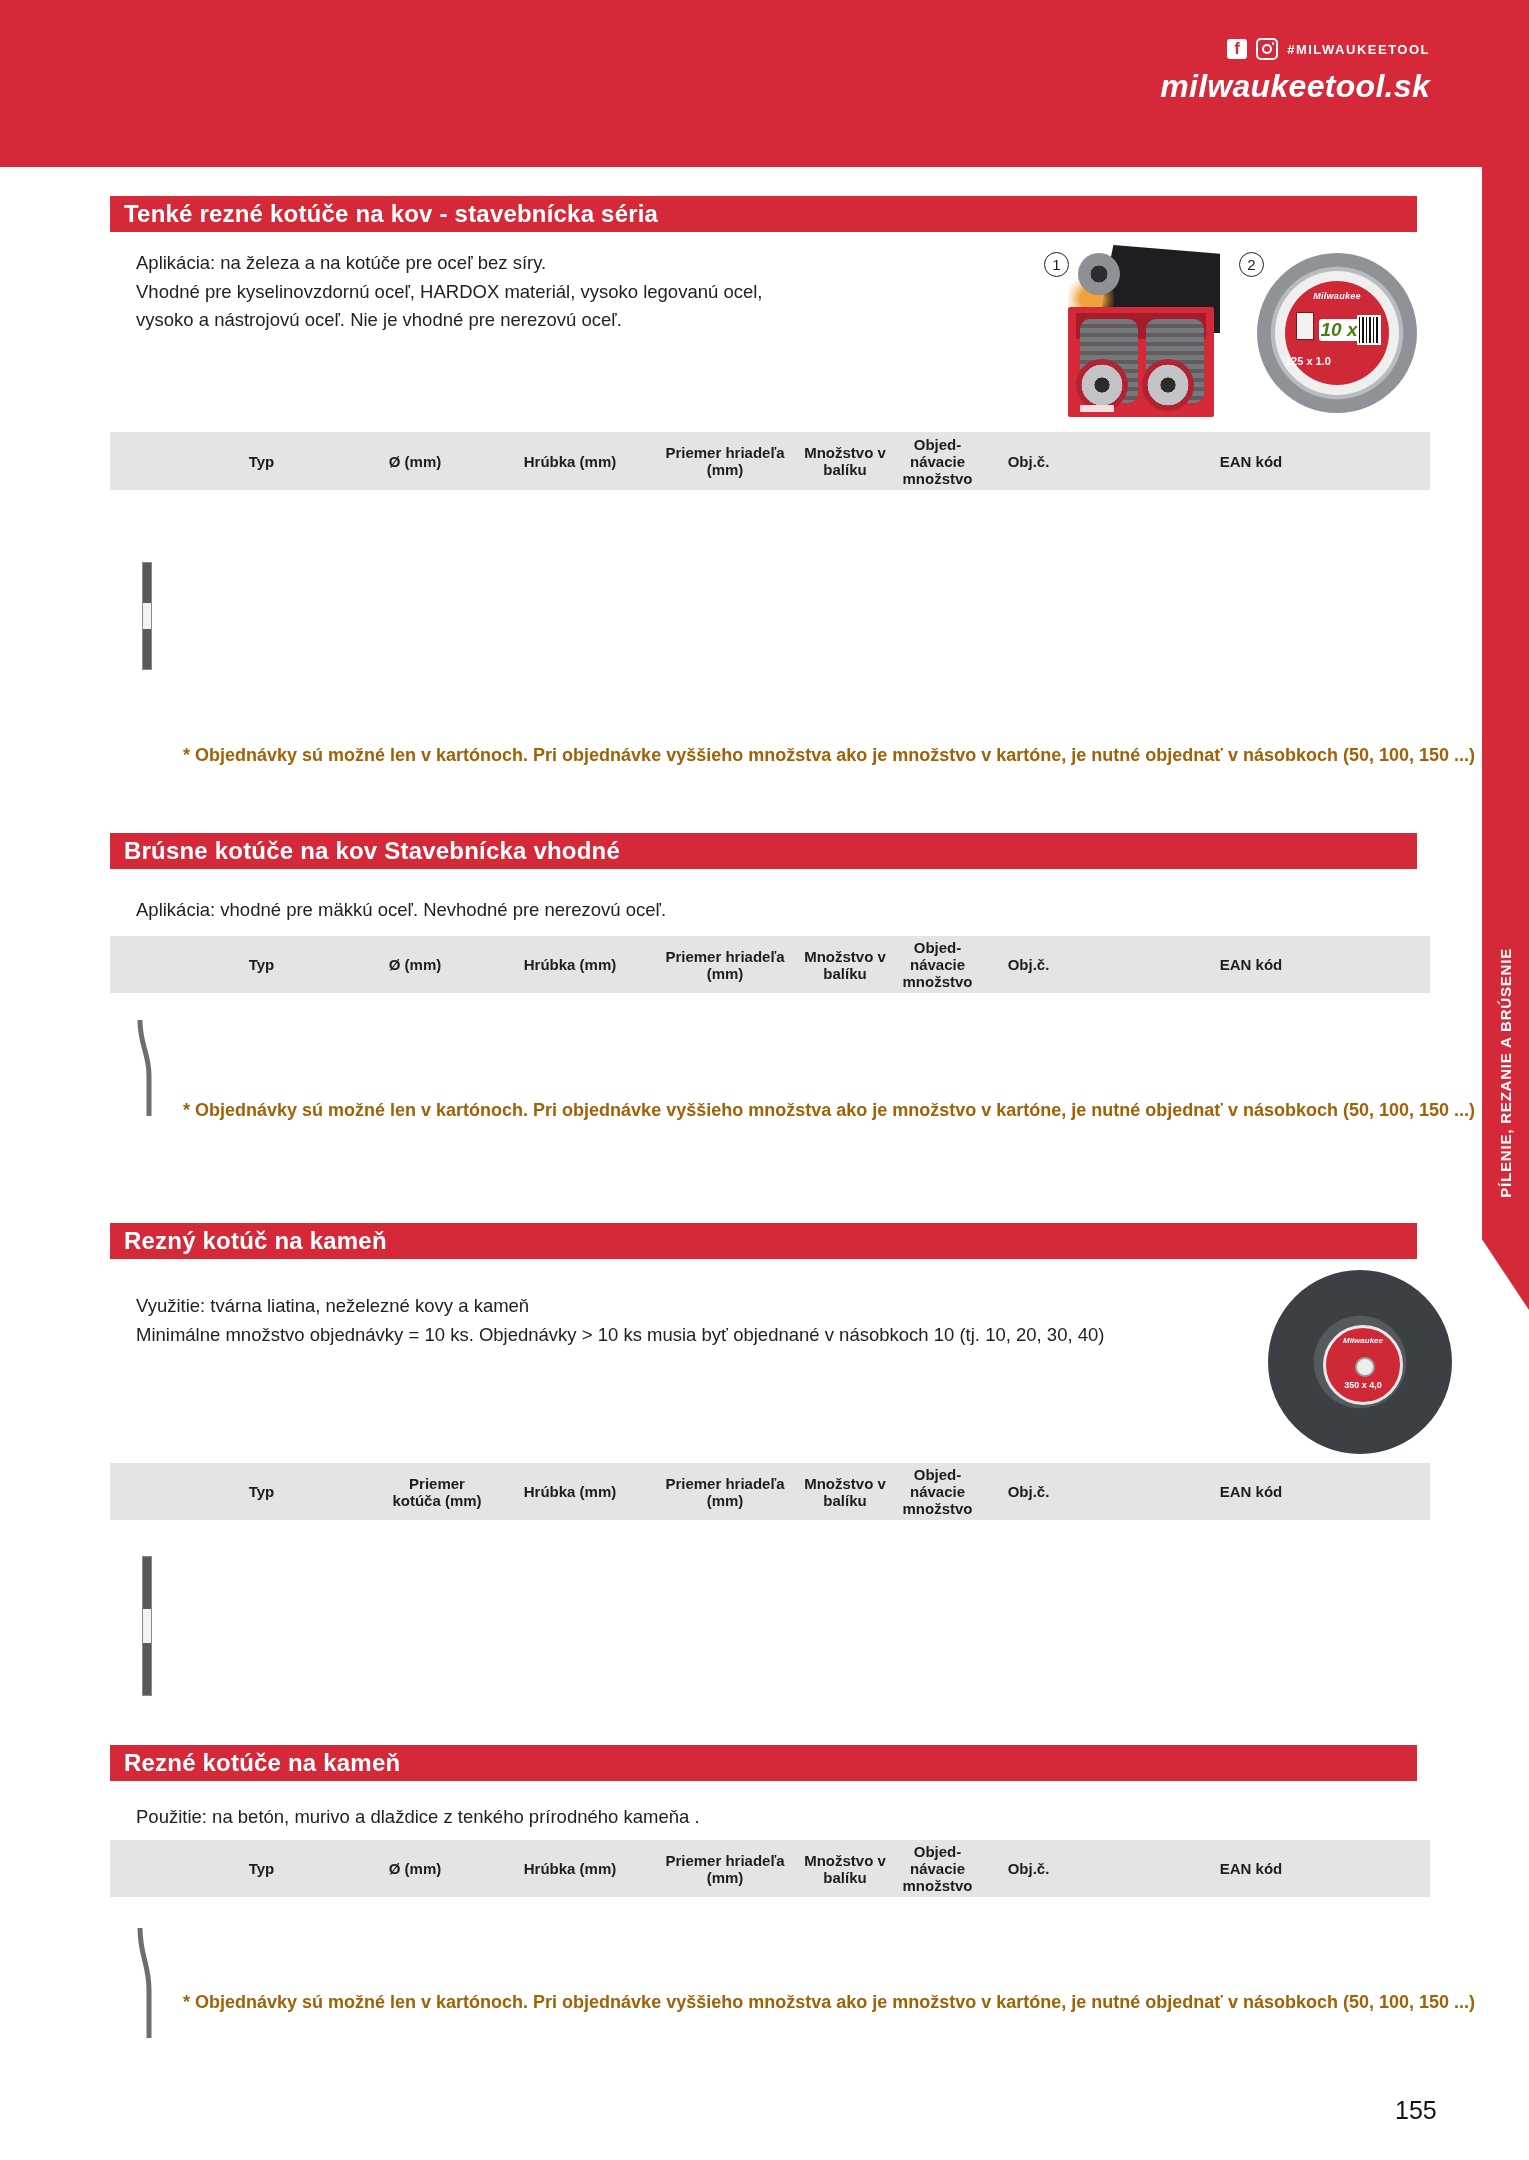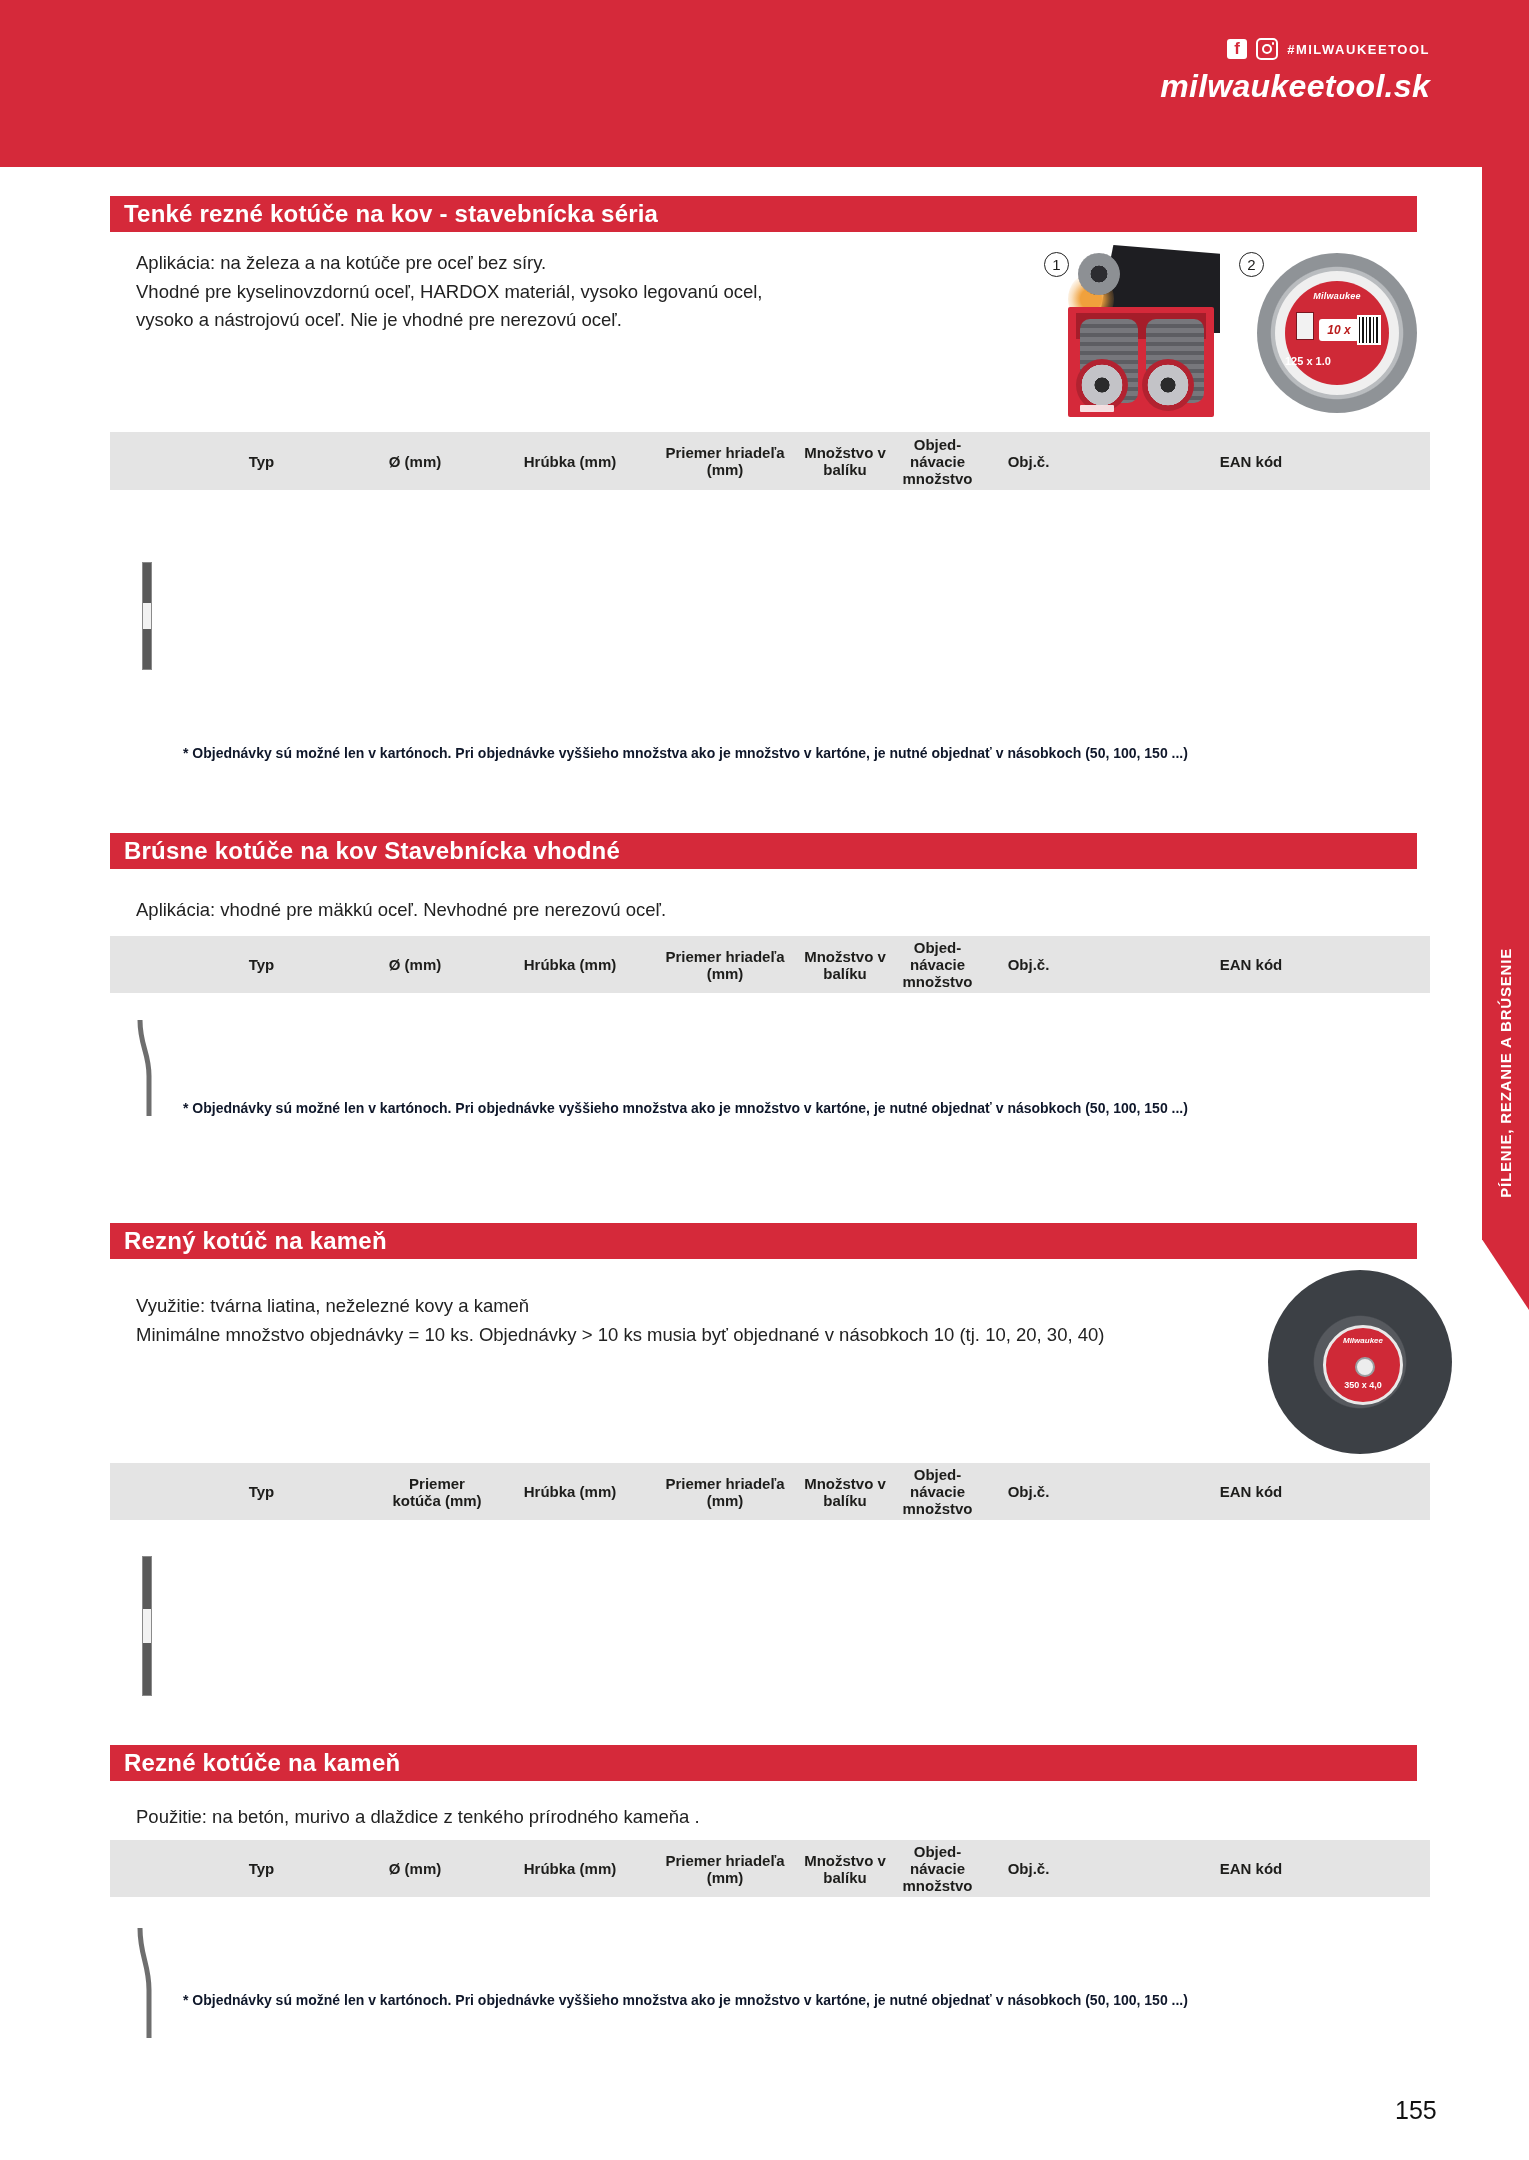--- a/index.html
+++ b/index.html
@@ -26,21 +26,21 @@
     clip-path:polygon(0 0,100% 0,100% 100%,0 94.6%);
     display:flex;justify-content:center;align-items:flex-end;}
   .ribbon-label{writing-mode:vertical-rl;transform:rotate(180deg);color:#fff;font-weight:700;
     font-size:15px;letter-spacing:.8px;margin-bottom:112px;white-space:nowrap;}
 
   
   .titlebar{position:absolute;left:110px;width:1307px;height:36px;background:#d5293a;
     color:#fff;font-size:24px;font-weight:700;line-height:36px;padding-left:14px;box-sizing:border-box;
     letter-spacing:.2px;white-space:nowrap;}
   .desc{position:absolute;left:110px;font-size:18.5px;line-height:28.5px;color:#222;white-space:nowrap;margin-left:26px;}
-  .footnote{position:absolute;left:183px;font-size:14px;font-weight:700;color:#0f172a;white-space:nowrap;}
+  .footnote{position:absolute;left:183px;font-size:18px;font-weight:700;color:#a16207;white-space:nowrap;}
 
   
   .tbl{position:absolute;left:110px;width:1320px;}
   .thead{display:grid;grid-template-columns:73px 157px 150px 160px 150px 90px 95px 87px 1fr;
     background:#e4e4e4;align-items:center;}
   .th{white-space:pre-line;text-align:center;font-weight:700;font-size:15px;line-height:17px;}
   .tbody{}
 
   
   .disc-bar{position:absolute;width:10px;background:linear-gradient(#5a5a5a 0 38%,#f2f2f2 38% 62%,#5a5a5a 62% 100%);
@@ -64,21 +64,21 @@
     background:radial-gradient(circle,#2b2b2b 0 20%,#c3c3c7 21% 55%,#b22230 56% 78%,#9da0a4 79% 100%);}
   .db-logo{position:absolute;left:12px;bottom:5px;width:34px;height:7px;background:#fff;opacity:.85;border-radius:1px;}
 
   .tin{position:absolute;left:1257px;top:253px;width:160px;height:160px;border-radius:50%;
     background:radial-gradient(circle,#b9bcbf 0 58%,#8f9397 59% 84%,#c6c9cb 85% 92%,#7d8185 93% 100%);}
   .tin-white{position:absolute;left:18px;top:18px;width:124px;height:124px;border-radius:50%;background:#efefef;}
   .tin-red{position:absolute;left:28px;top:28px;width:104px;height:104px;border-radius:50%;background:#cf2937;}
   .tin-logo{position:absolute;left:0;right:0;top:10px;text-align:center;color:#fff;font-style:italic;
     font-weight:700;font-size:9px;letter-spacing:.3px;}
   .tin-10x{position:absolute;left:34px;top:38px;width:40px;height:22px;background:#fff;border-radius:3px;
-    color:#b91c1c;font-weight:700;font-style:italic;font-size:12px;line-height:22px;text-align:center;}
+    color:#4d7c0f;font-weight:700;font-style:italic;font-size:19px;line-height:22px;text-align:center;}
   .tin-barcode{position:absolute;right:8px;top:34px;width:20px;height:26px;background:
     repeating-linear-gradient(90deg,#111 0 1.5px,#fff 1.5px 3.5px);border:2px solid #fff;}
   .tin-picto{position:absolute;left:12px;top:32px;width:16px;height:26px;background:#f2f2f2;
     outline:1px solid #7a1620;}
   .tin-size{position:absolute;left:0;right:0;bottom:18px;text-align:left;color:#fff;font-weight:700;font-size:11px;margin-top:24px;}
 
   .stone-disc{position:absolute;left:1268px;top:1270px;width:184px;height:184px;border-radius:50%;
     background:radial-gradient(circle,#56595e 0 35%,#3c4045 36% 88%,#2e3237 89% 100%);}
   .sd-red{position:absolute;left:55px;top:55px;width:74px;height:74px;border-radius:50%;
     background:#cf2937;border:3px solid #e9e9e9;}

